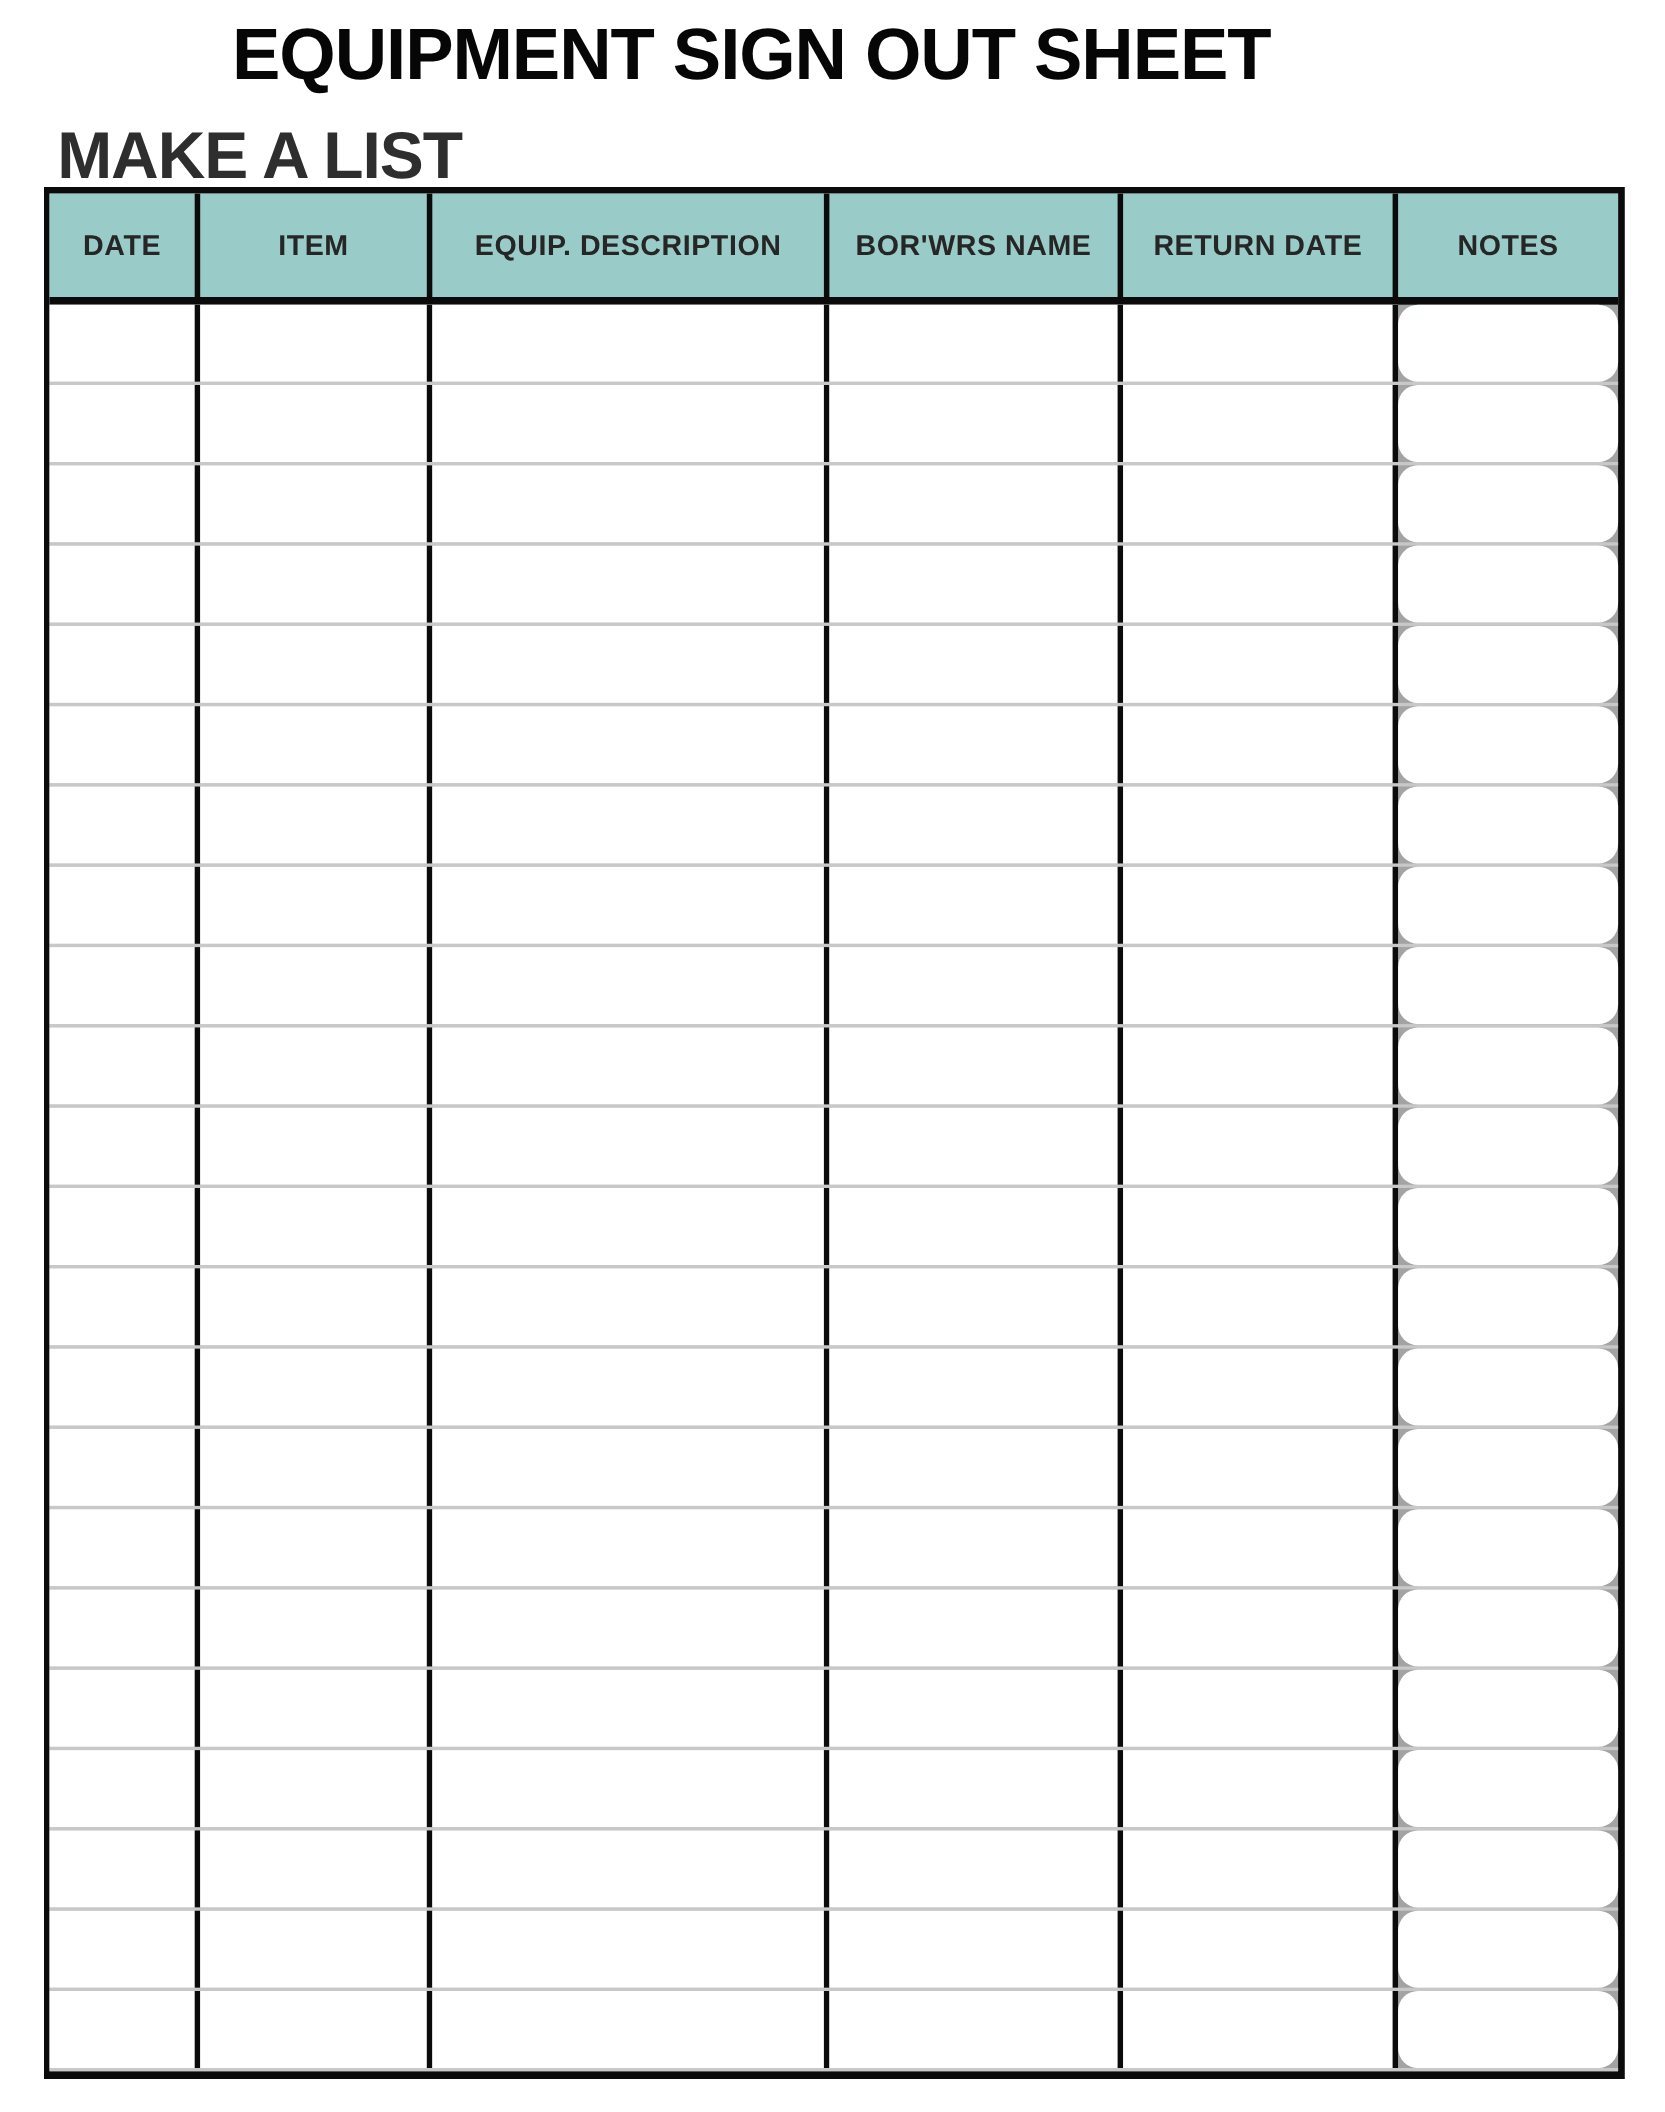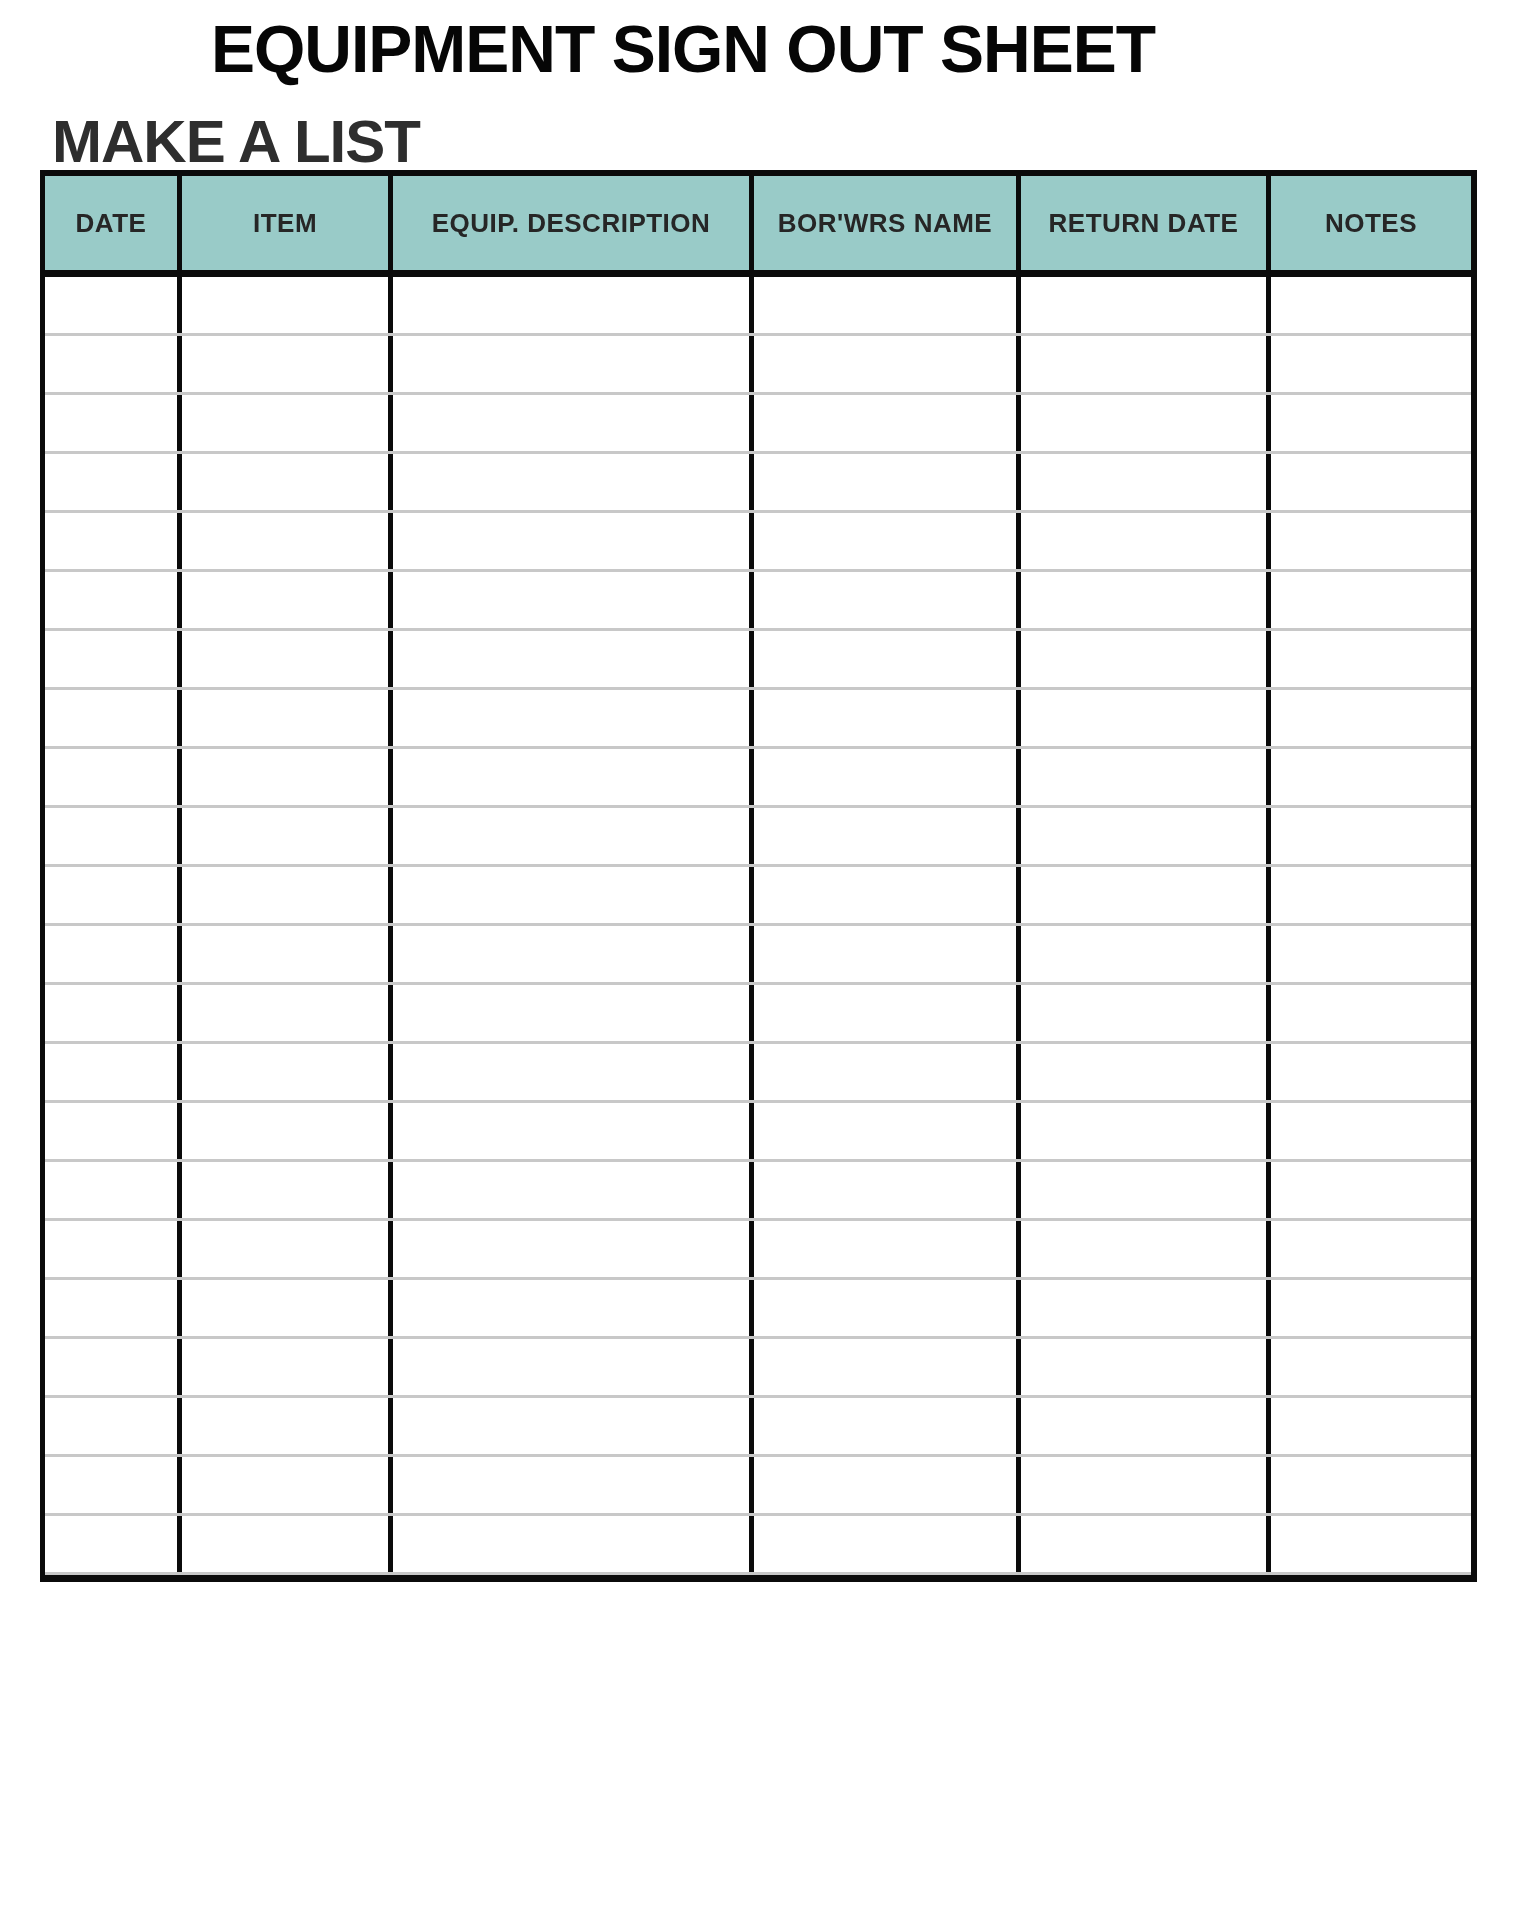--- a/index.html
+++ b/index.html
@@ -36,21 +36,21 @@
     color: #2e2e2e;
     line-height: 1.0;
     white-space: nowrap;
   }
 
   .sheet-table {
     position: absolute;
     left: 40px;
     top: 170px;
     width: 1437px;
-    height: 1412px;
+    height: 1720px;
     border: 6px solid #0b0b0b;
     border-left-width: 5px;
     border-bottom-width: 7px;
     background: #a3a3a3;
     display: flex;
     flex-direction: column;
   }
 
   .thead {
     display: flex;
@@ -92,21 +92,21 @@
     border-right: 5px solid #0b0b0b;
     background: #ffffff;
   }
   .td:last-child { border-right: none; }
 
   .col-0 { width: 137px; flex: 0 0 137px; }
   .col-1 { width: 211px; flex: 0 0 211px; }
   .col-2 { width: 361px; flex: 0 0 361px; }
   .col-3 { width: 267px; flex: 0 0 267px; }
   .col-4 { width: 250px; flex: 0 0 250px; }
-  .col-5 { flex: 1 1 auto; }
+  .col-5 { flex: 1 1 auto; border-radius: 18px; }
 </style>
 </head>
 <body>
 
 <div class="page-title">EQUIPMENT SIGN OUT SHEET</div>
 
 <div class="page-subtitle">MAKE A LIST</div>
 
 <div class="sheet-table">
   <div class="thead">

